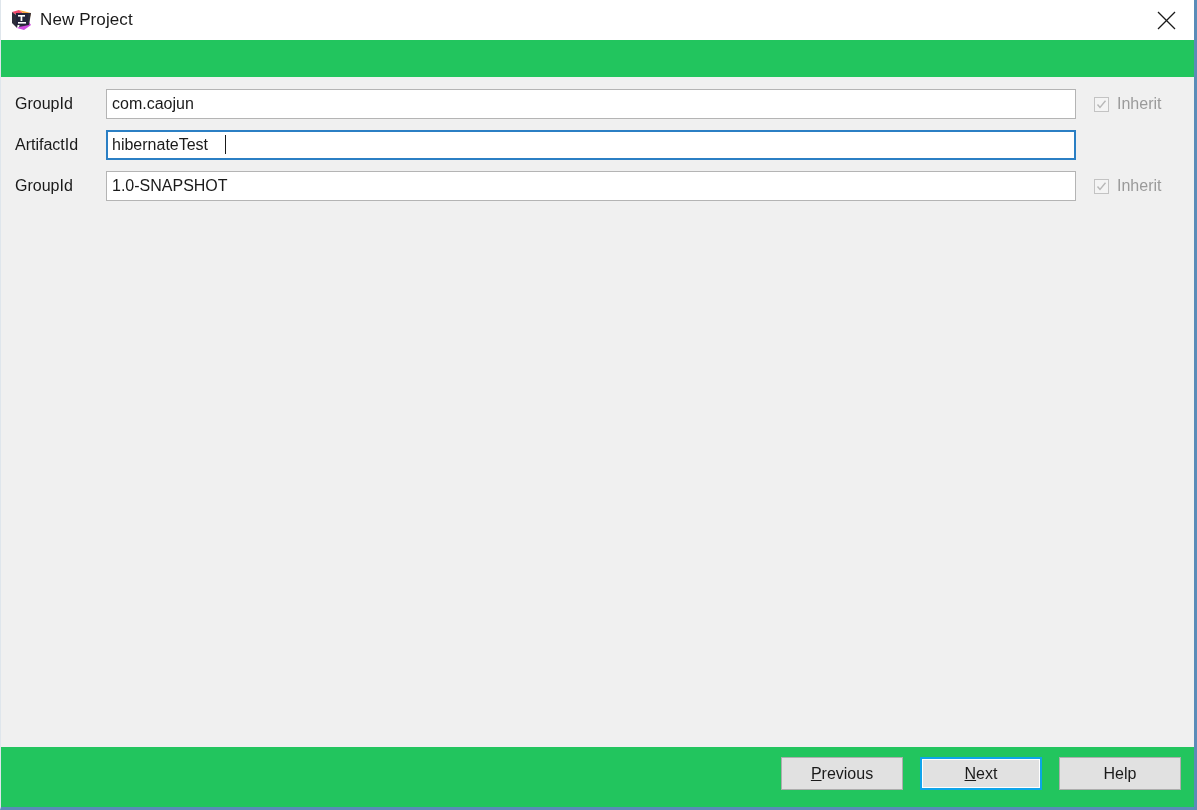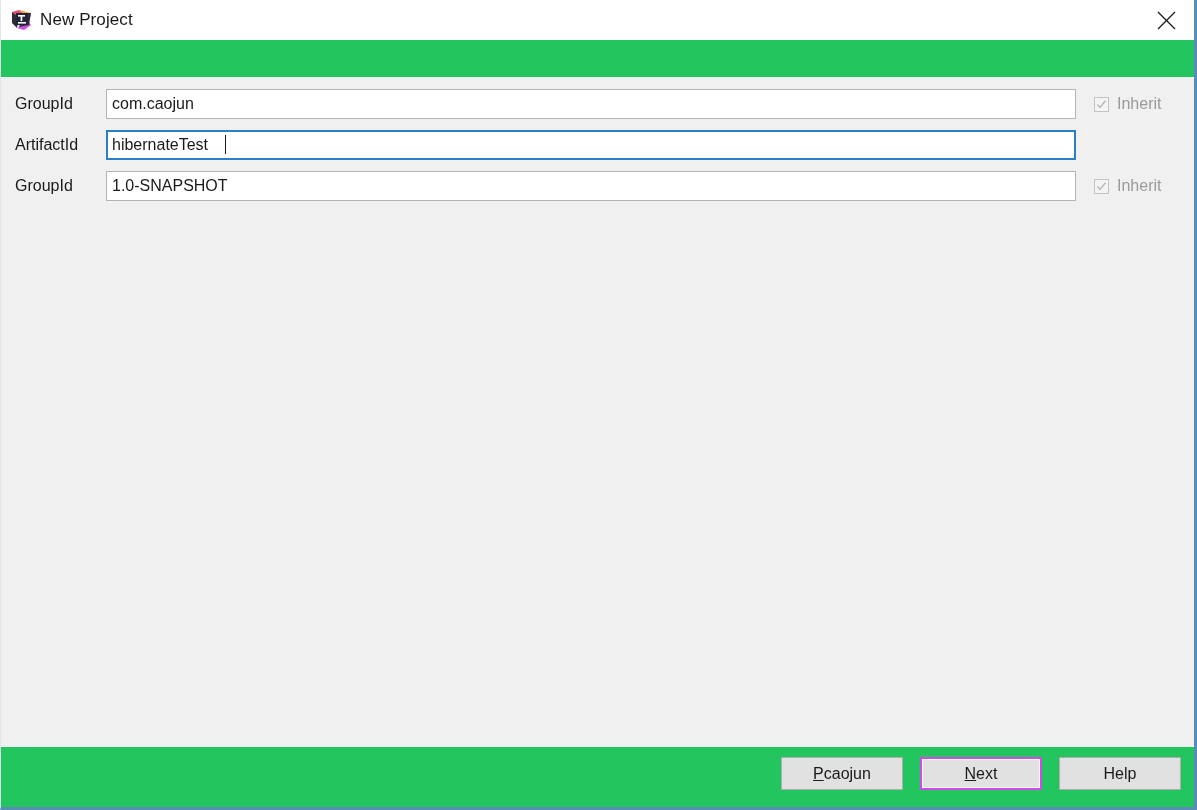--- a/index.html
+++ b/index.html
@@ -165,21 +165,21 @@
     font-size: 16px;
     color: #1a1a1a;
     display: flex;
     align-items: center;
     justify-content: center;
     cursor: pointer;
     margin-left: 17px;
     padding: 0;
   }
   .dlg-button.focused {
-    border: 2px solid #d946ef;
+    border: 2px solid #0ea5e9;
     box-shadow: inset 0 0 0 1px #ffffff;
   }
   .mnemonic { text-decoration: underline; }
 </style>
 </head>
 <body>
 
 <div id="dialog-window">
 
   <div id="title-bar">
@@ -242,21 +242,21 @@
           </svg>
         </span>
         <span class="inherit-label">Inherit</span>
       </span>
     </div>
 
   </div>
 
   <div id="button-bar">
     <button class="dlg-button">
-      <span><span class="mnemonic">P</span><span>caojun</span></span>
+      <span><span class="mnemonic">P</span><span>revious</span></span>
     </button>
     <button class="dlg-button focused">
       <span><span class="mnemonic">N</span><span>ext</span></span>
     </button>
     <button class="dlg-button">
       <span>Help</span>
     </button>
   </div>
 
 </div>

